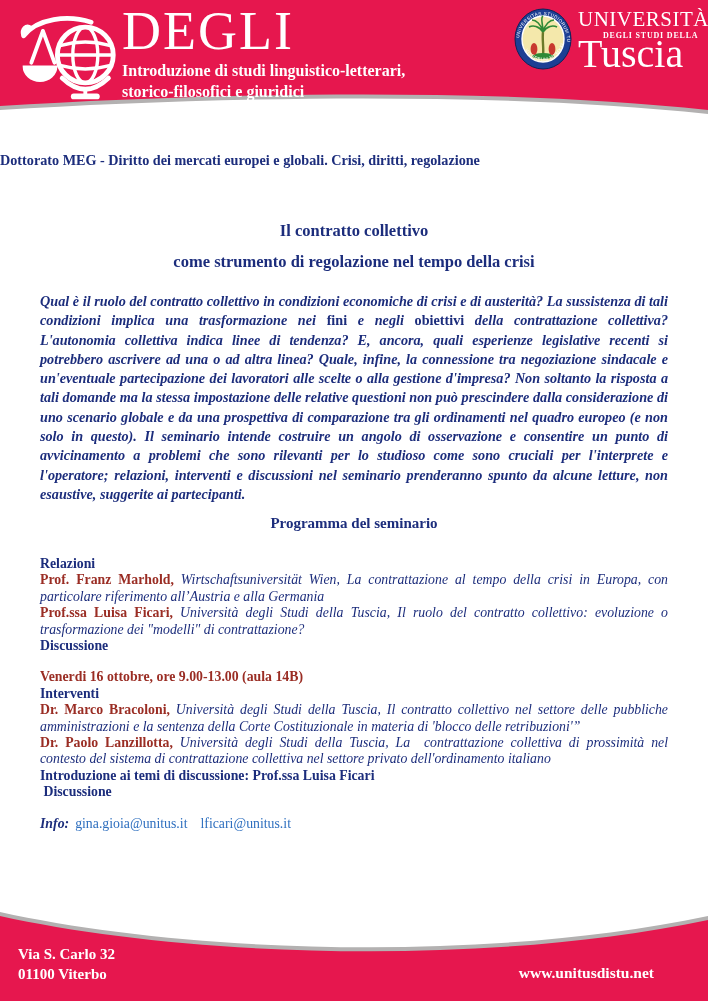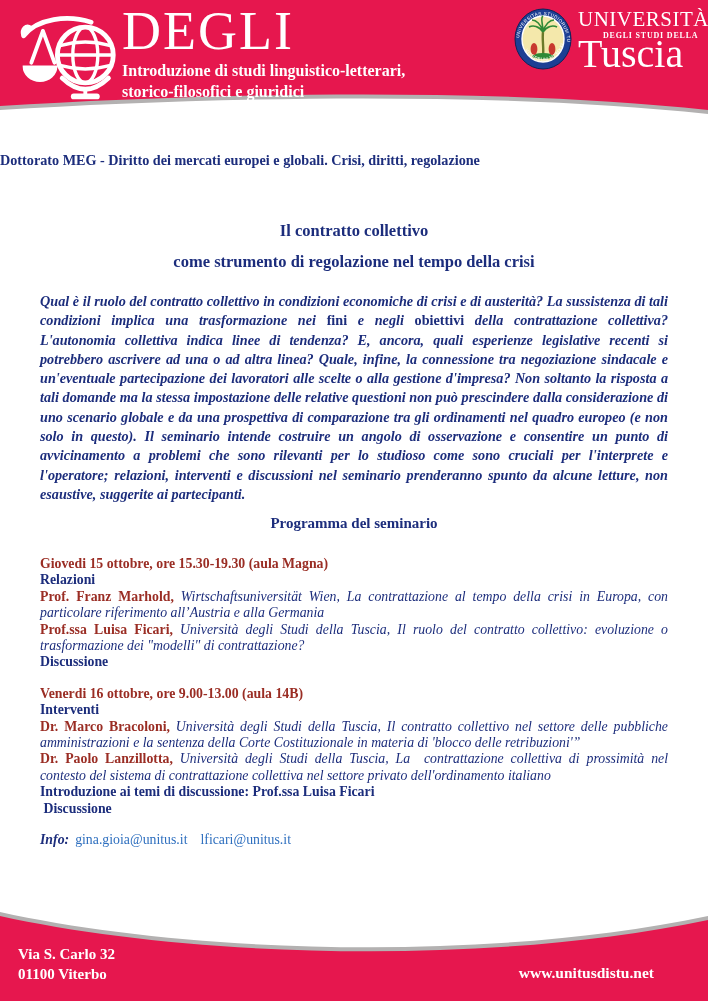--- a/index.html
+++ b/index.html
@@ -125,21 +125,20 @@
   <div class="t1">Il contratto collettivo</div>
   <div class="t2">come strumento di regolazione nel tempo della crisi</div>
 
   <p class="abstract"><span>Qual è il ruolo del contratto collettivo in condizioni economiche di crisi e di austerità? La sussistenza di tali condizioni implica una trasformazione nei </span><span class="upright">fini</span><span> e negli </span><span class="upright">obiettivi</span><span> della contrattazione collettiva? L'autonomia collettiva indica linee di tendenza? E, ancora, quali esperienze legislative recenti si potrebbero ascrivere ad una o ad altra linea? Quale, infine, la connessione tra negoziazione sindacale e un'eventuale partecipazione dei lavoratori alle scelte o alla gestione d'impresa? Non soltanto la risposta a tali domande ma la stessa impostazione delle relative questioni non può prescindere dalla considerazione di uno scenario globale e da una prospettiva di comparazione tra gli ordinamenti nel quadro europeo (e non solo in questo). Il seminario intende costruire un angolo di osservazione e consentire un punto di avvicinamento a problemi che sono rilevanti per lo studioso come sono cruciali per l'interprete e l'operatore; relazioni, interventi e discussioni nel seminario prenderanno spunto da alcune letture, non esaustive, suggerite ai partecipanti.</span></p>
 
   <h2 class="prog-head">Programma del seminario</h2>
 
   <div class="prog-block">
     <div id="program-days">
         <div class="day">
-          <p class="pline"><span class="seg-date">Giovedi 15 ottobre, ore 15.30-19.30 (aula Magna)</span></p>
           <p class="pline"><span class="seg-label">Relazioni</span></p>
           <p class="pline"><span class="seg-name">Prof. Franz Marhold, </span><span class="seg-desc">Wirtschaftsuniversität Wien, La contrattazione al tempo della crisi in Europa, con particolare riferimento all’Austria e alla Germania</span></p>
           <p class="pline"><span class="seg-name">Prof.ssa Luisa Ficari, </span><span class="seg-desc">Università degli Studi della Tuscia, Il ruolo del contratto collettivo: evoluzione o trasformazione dei "modelli" di contrattazione?</span></p>
           <p class="pline"><span class="seg-label">Discussione</span></p>
         </div>
         <div class="day">
           <p class="pline"><span class="seg-date">Venerdi 16 ottobre, ore 9.00-13.00 (aula 14B)</span></p>
           <p class="pline"><span class="seg-label">Interventi</span></p>
           <p class="pline"><span class="seg-name">Dr. Marco Bracoloni, </span><span class="seg-desc">Università degli Studi della Tuscia, Il contratto collettivo nel settore delle pubbliche amministrazioni e la sentenza della Corte Costituzionale in materia di 'blocco delle retribuzioni'”</span></p>
           <p class="pline"><span class="seg-name">Dr. Paolo Lanzillotta, </span><span class="seg-desc">Università degli Studi della Tuscia, La  contrattazione collettiva di prossimità nel contesto del sistema di contrattazione collettiva nel settore privato dell'ordinamento italiano</span></p>

